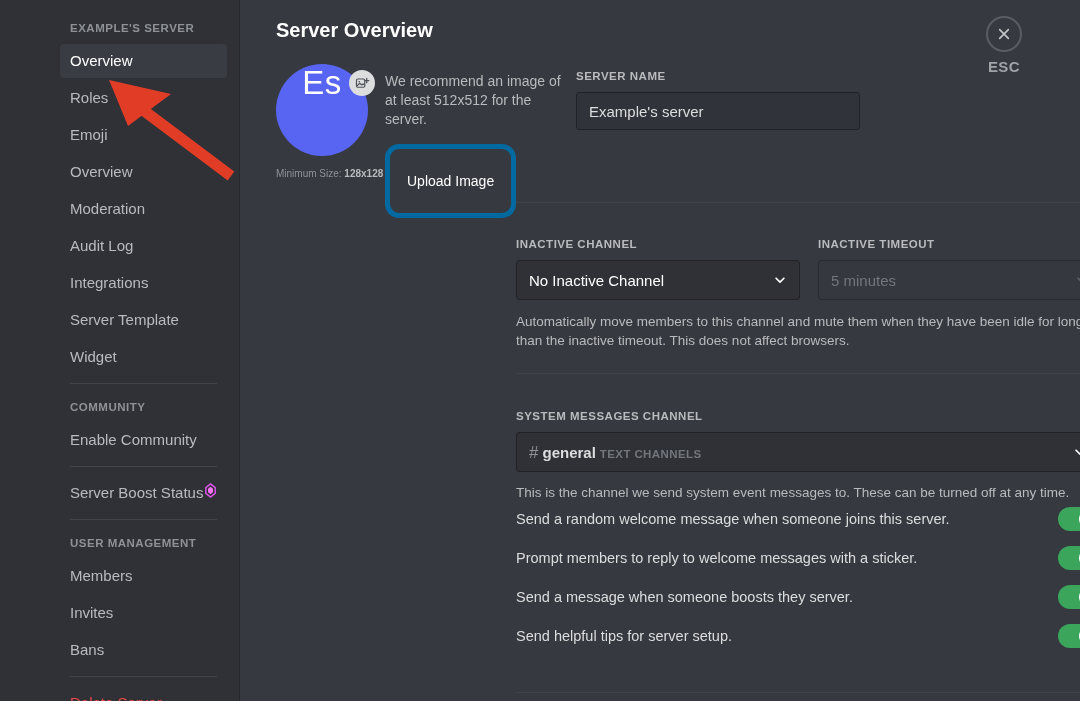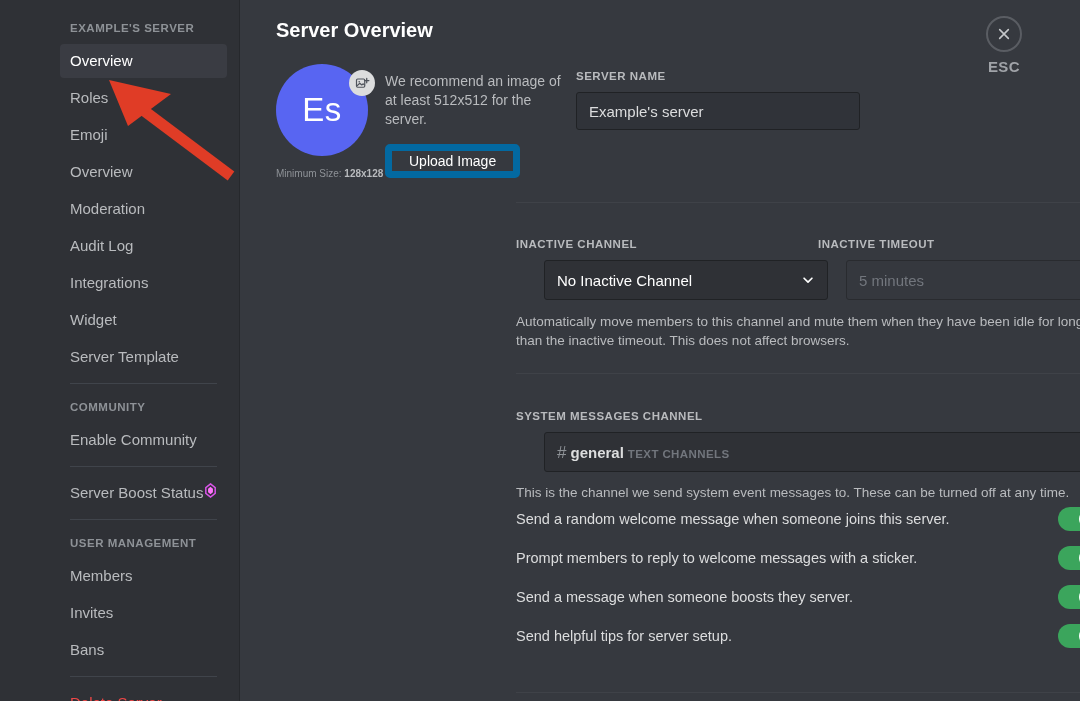--- a/index.html
+++ b/index.html
@@ -57,44 +57,44 @@
     line-height: 24px; margin-bottom: 22px;
   }
   .content { width: 592px; }
 
   
   .icon-row { display: flex; align-items: flex-start; }
   .avatar-wrap { position: relative; width: 100px; flex: 0 0 100px; }
   .avatar {
     width: 92px; height: 92px; border-radius: 50%;
     background: #5865f2; color: #fff;
-    display: flex; align-items: center; justify-content: center;
+    display: flex; justify-content: center;
     font-size: 33px; font-weight: 400; letter-spacing: 0.5px;
   }
   .avatar-badge {
     position: absolute; right: 1px; top: 6px;
     width: 26px; height: 26px; border-radius: 50%;
     background: #dcddde;
     display: flex; align-items: center; justify-content: center;
   }
   .min-size {
     font-size: 10px; color: #8e9297; margin-top: 11px;
     white-space: nowrap; line-height: 13px;
   }
   .min-size b { color: #b9bbbe; font-weight: bold; }
   .upload-col { margin-left: 9px; padding-top: 8px; width: 188px; }
   .recommend {
     font-size: 14px; color: #b9bbbe; line-height: 19px; margin-bottom: 15px;
   }
   .upload-btn {
     display: inline-block;
-    border: 7px solid #0369a1; border-radius: 5px;
+    border: 5px solid #0369a1; border-radius: 14px;
     background: transparent; color: #ffffff;
     font-size: 14px; font-weight: 500;
-    padding: 2px 17px; cursor: pointer;
+    padding: 24px 17px; cursor: pointer;
     font-family: "Liberation Sans", sans-serif;
   }
 
   
   .name-col { position: absolute; left: 336px; top: 68px; width: 284px; }
   .field-label {
     font-size: 11.5px; font-weight: bold; letter-spacing: 0.5px;
     color: #b9bbbe; text-transform: uppercase;
     margin-bottom: 8px; line-height: 16px;
   }
@@ -109,21 +109,21 @@
   .divider { height: 1px; background: #3f4248; width: 584px; }
 
   
   .two-col { display: flex; gap: 18px; }
   .col { width: 284px; }
   .select {
     width: 100%; height: 40px;
     background: #2f3136; border: 1px solid #202225; border-radius: 3px;
     display: flex; align-items: center; justify-content: space-between;
     padding: 0 12px; cursor: pointer;
-    color: #ffffff; font-size: 15px; font-weight: 500; margin-left: 28px;
+    color: #ffffff; font-size: 15px; font-weight: 500;
   }
   .select.disabled {
     background: #35383e; border-color: #292b2f;
     color: #72767d; cursor: not-allowed; font-weight: normal;
   }
   .select.wide { width: 584px; }
   .chev { width: 14px; height: 14px; flex: 0 0 14px; }
   .help-text {
     font-size: 13.5px; color: #b9bbbe; line-height: 19px;
     width: 584px;
@@ -198,24 +198,24 @@
       <div class="side-item">
         <span>Moderation</span>
       </div>
       <div class="side-item">
         <span>Audit Log</span>
       </div>
       <div class="side-item">
         <span>Integrations</span>
       </div>
       <div class="side-item">
+        <span>Server Template</span>
+      </div>
+      <div class="side-item">
         <span>Widget</span>
-      </div>
-      <div class="side-item">
-        <span>Server Template</span>
       </div>
 
       <div class="side-sep"></div>
 
       <div class="side-header">COMMUNITY</div>
       <div class="side-item">
         <span>Enable Community</span>
       </div>
 
       <div class="side-sep"></div>

